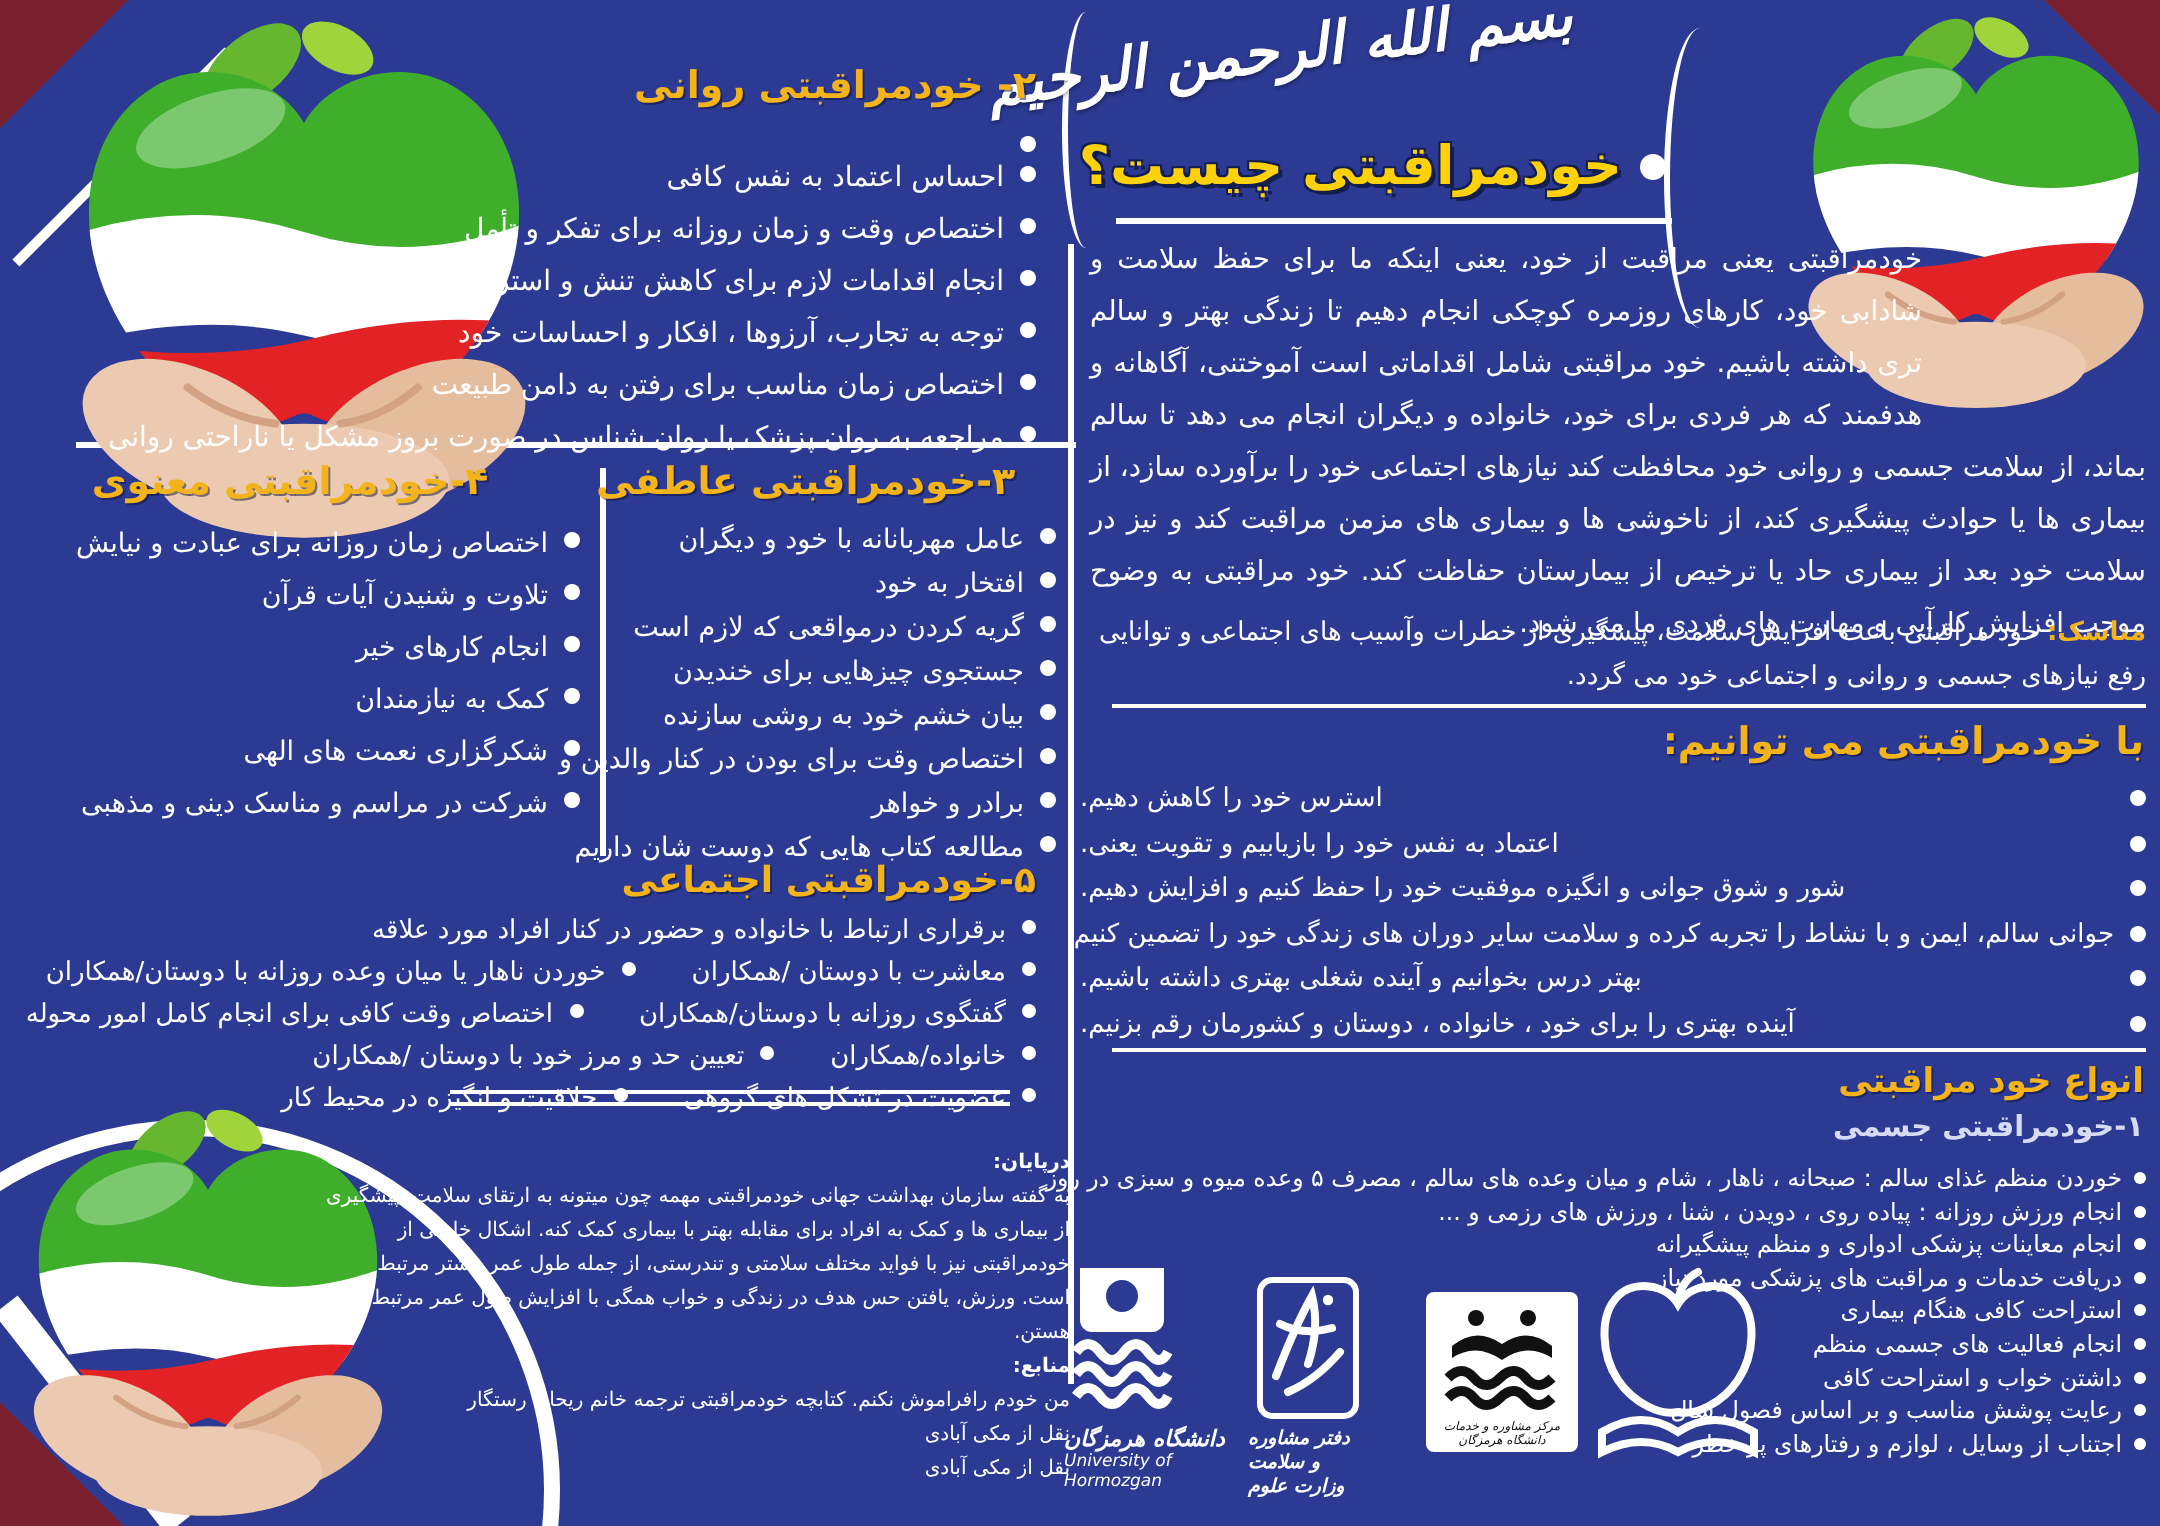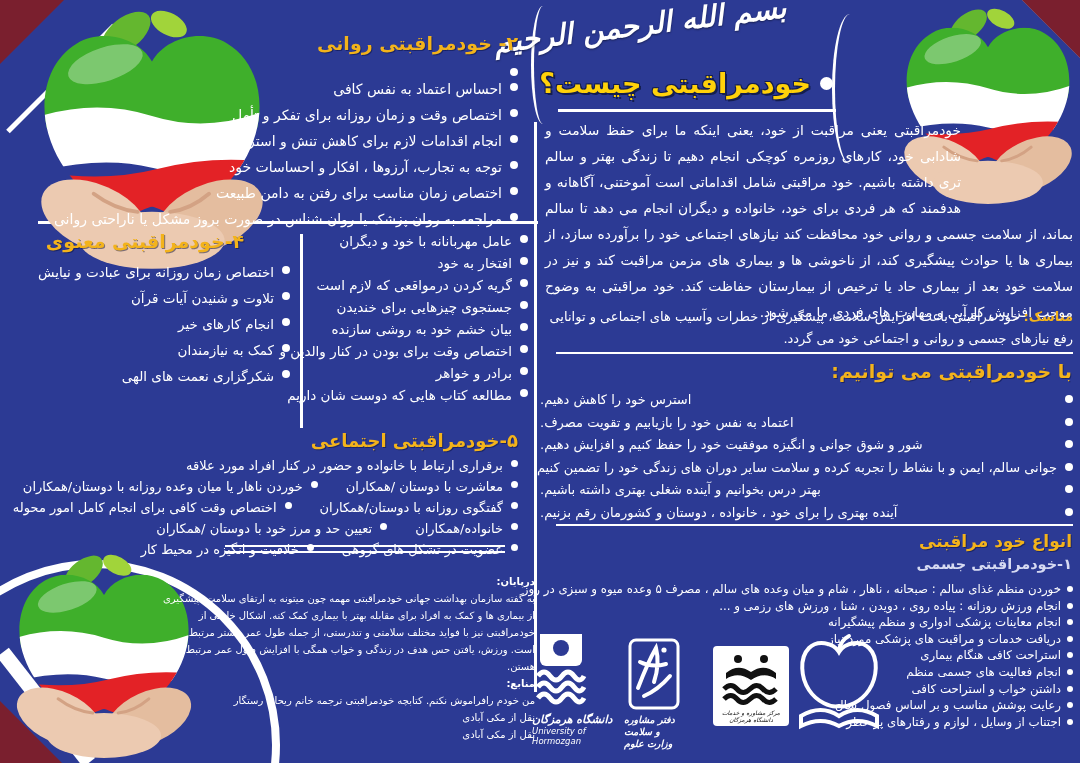--- a/index.html
+++ b/index.html
@@ -211,24 +211,29 @@
           <span class="txt">انجام کارهای خیر</span>
         </div>
         <div class="li">
           <span class="dot"></span>
           <span class="txt">کمک به نیازمندان</span>
         </div>
         <div class="li">
           <span class="dot"></span>
           <span class="txt">شکرگزاری نعمت های الهی</span>
         </div>
+        <div class="li">
+          <span class="dot"></span>
+          <span class="txt">شرکت در مراسم و مناسک دینی و مذهبی</span>
+        </div>
       </div>
   </section>
 
   <section class="abs sec3">
+    <h2 class="sec-title gold">۳-خودمراقبتی عاطفی</h2>
     <div>
 
     <div class="li">
           <span class="dot"></span>
           <span class="txt">عامل مهربانانه با خود و دیگران</span>
         </div>
         <div class="li">
           <span class="dot"></span>
           <span class="txt">افتخار به خود</span>
         </div>
@@ -333,21 +338,21 @@
 
   <div class="abs gold cando-title">با خودمراقبتی می توانیم:</div>
   <div class="abs cando">
 
   <div class="li">
         <span class="dot"></span>
         <span class="txt">استرس خود را کاهش دهیم.</span>
       </div>
       <div class="li">
         <span class="dot"></span>
-        <span class="txt">اعتماد به نفس خود را بازیابیم و تقویت مصرف.</span>
+        <span class="txt">اعتماد به نفس خود را بازیابیم و تقویت یعنی.</span>
       </div>
       <div class="li">
         <span class="dot"></span>
         <span class="txt">شور و شوق جوانی و انگیزه موفقیت خود را حفظ کنیم و افزایش دهیم.</span>
       </div>
       <div class="li">
         <span class="dot"></span>
         <span class="txt">جوانی سالم، ایمن و با نشاط را تجربه کرده و سلامت سایر دوران های زندگی خود را تضمین کنیم.</span>
       </div>
       <div class="li">

